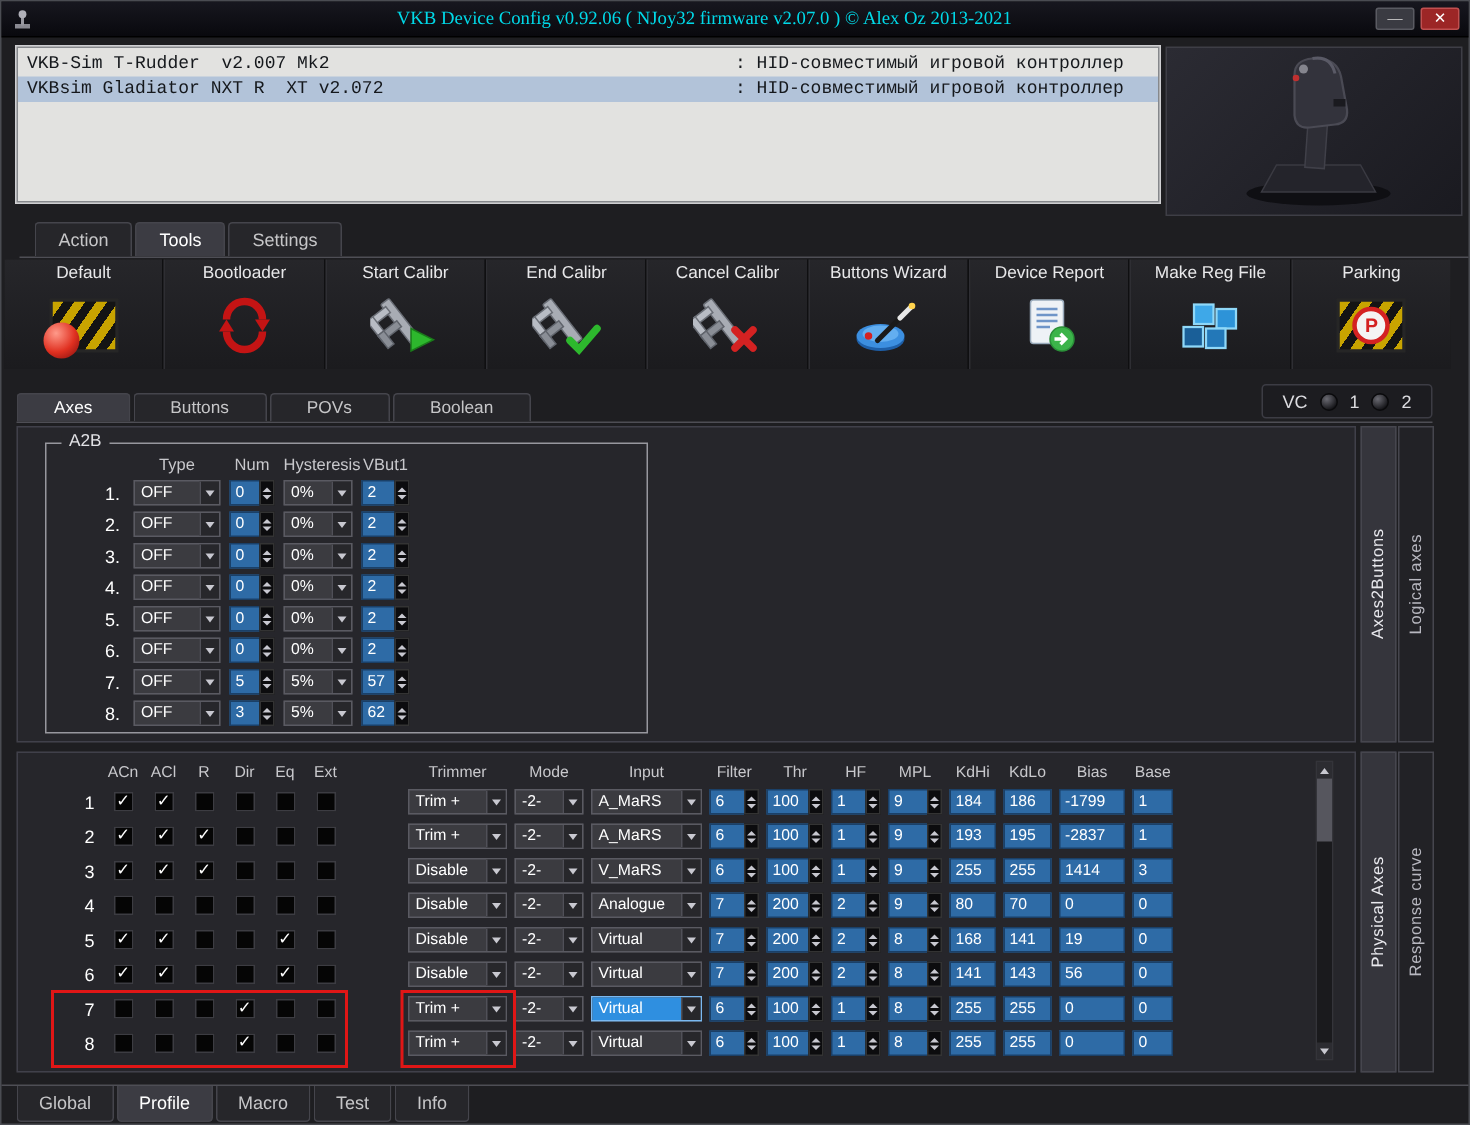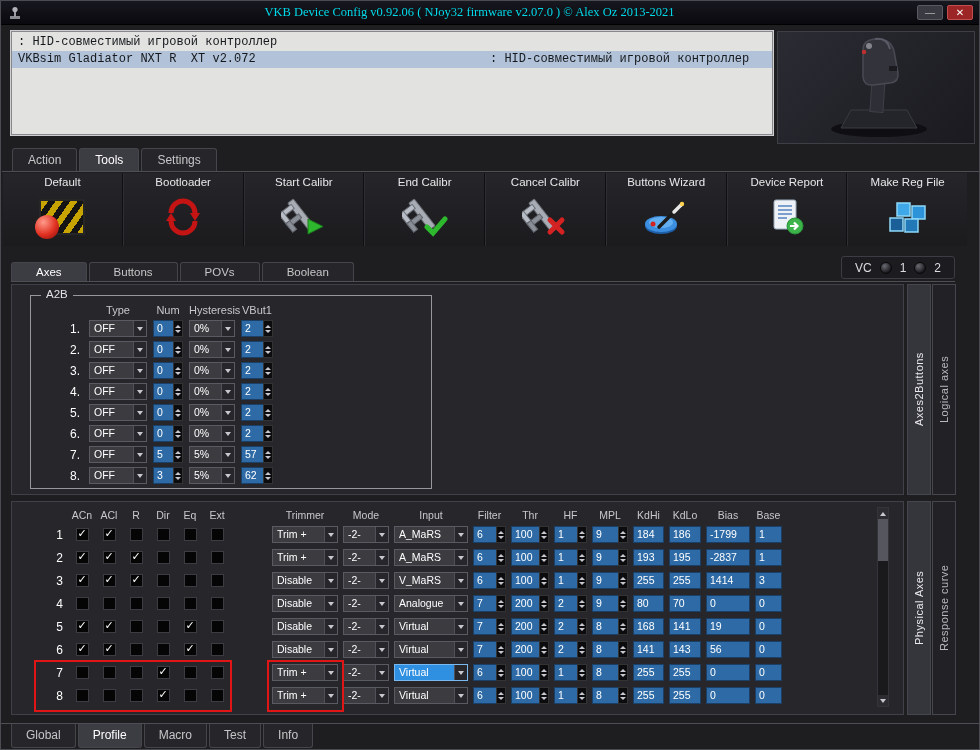--- a/index.html
+++ b/index.html
@@ -36,21 +36,21 @@
               display:grid; place-items:center; }
 
   
   .tab,.stab,.btab { font-size:12px; color:#c6c6c8; background:#26262a;
               border:1px solid #45454c; margin-right:2px; }
   .tab   { padding:4px 15px; border-bottom:none; border-radius:3px 3px 0 0; }
   .stab  { padding:3px 24px; font-size:11.5px; border-bottom:none; border-radius:3px 3px 0 0; }
   .btab  { padding:4px 14px 5px; border-top:none; border-radius:0 0 3px 3px; }
   .tab.active,.stab.active,.btab.active { background:#3c3c43; color:#fff; }
 
-  .main-tabs { position:absolute; top:147px; left:1px; right:0; height:24px; padding-left:10px;
+  .main-tabs { position:absolute; top:147px; left:12px; right:0; height:24px; padding-left:10px;
               display:flex; align-items:flex-end; border-bottom:1px solid #4e4e55; }
   .subtab-row { position:absolute; top:255px; left:10px; right:24px; height:26px;
               display:flex; align-items:flex-end; border-bottom:1px solid #4e4e55; padding-bottom:0; }
   .sub-tabs { display:flex; }
   .bottom-bar { position:absolute; top:722px; left:0; right:0; border-top:1px solid #4e4e55;
               padding-left:10px; display:flex; }
 
   
   .vc-box { margin-left:auto; height:23px; display:flex; align-items:center; gap:8px;
               background:#1c1c20; border:1px solid #3c3c44; border-radius:3px; padding:0 13px;
@@ -168,20 +168,21 @@
     <span class="title">VKB Device Config v0.92.06 ( NJoy32 firmware v2.07.0 ) © Alex Oz 2013-2021</span>
     <span class="win-btns">
       <span class="btn-min">—</span>
       <span class="btn-close">✕</span>
     </span>
   </div>
 
   <div class="device-panel">
 
       <div class="device-row">
+        <span class="dev-name">VKB-Sim T-Rudder  v2.007 Mk2</span>
         <span class="dev-desc">: HID-совместимый игровой контроллер</span>
       </div>
 
       <div class="device-row selected">
         <span class="dev-name">VKBsim Gladiator NXT R  XT v2.072</span>
         <span class="dev-desc">: HID-совместимый игровой контроллер</span>
       </div>
     </div>
 
   <div class="joystick-box">
@@ -318,20 +319,28 @@
           <g stroke="#8fd8f8" stroke-width="1.5">
             <rect x="11" y="6" width="13" height="13" fill="#3ea8e8"></rect>
             <rect x="26" y="9" width="13" height="13" fill="#2d93d8"></rect>
             <rect x="4" y="21" width="13" height="13" fill="#1a5f98"></rect>
             <rect x="19" y="22" width="13" height="13" fill="#2378b8"></rect>
           </g>
         </svg>
       </span>
     </div>
 
+    <div class="tool">
+      <span class="tool-label">Parking</span>
+      <span class="tool-icon">
+        <span class="hazard">
+            <span class="pcircle">P</span>
+          </span>
+      </span>
+    </div>
 
   </div>
 
   <div class="subtab-row">
     <div class="sub-tabs">
 
         <div class="stab active">Axes</div>
 
         <div class="stab">Buttons</div>
 

